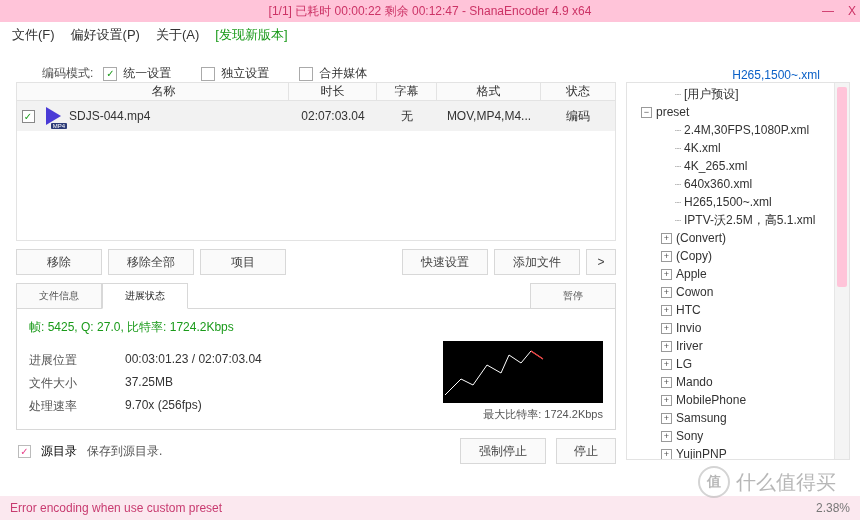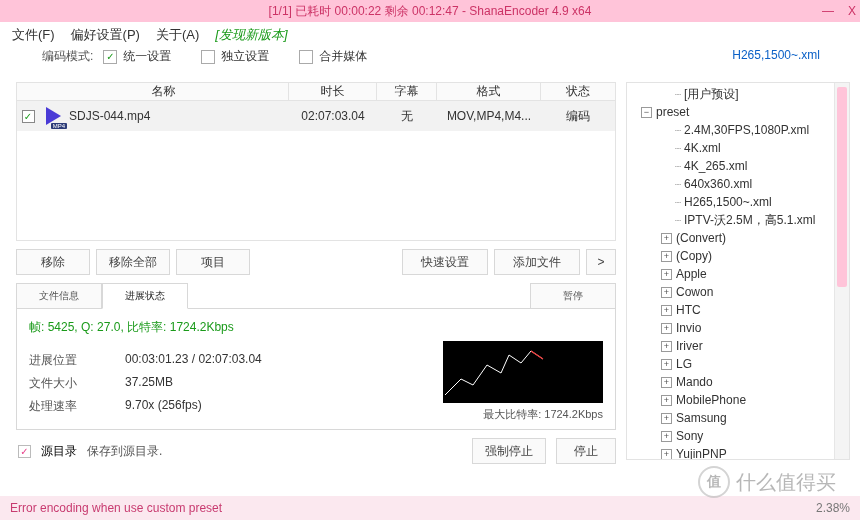--- a/index.html
+++ b/index.html
@@ -3,22 +3,22 @@
 <meta charset="utf-8">
 <style>
   * { box-sizing: border-box; margin: 0; padding: 0; font-family: "Microsoft YaHei", "Segoe UI", sans-serif; }
   body { width: 860px; height: 520px; overflow: hidden; background: #fff; position: relative; }
   .titlebar { height: 22px; background: #ffc4d9; display: flex; align-items: center; position: relative; font-size: 12px; }
   .titlebar .title { position: absolute; left: 0; right: 0; text-align: center; color: #cc3366; }
   .titlebar .controls { position: absolute; right: 4px; display: flex; gap: 14px; color: #cc3366; }
   .titlebar .controls span { cursor: pointer; }
   .menubar { height: 26px; display: flex; align-items: center; padding: 0 12px; gap: 16px; font-size: 13px; border-bottom: 1px solid #fff; }
   .menubar div { color: #333; }
-  .menubar .update { color: #1a9a1a; font-style: italic; }
-  .optrow { height: 34px; display: flex; align-items: flex-start; padding: 0 40px 0 42px; font-size: 12px; color: #333; position: relative; }
+  .menubar .update { color: #1a9a1a; }
+  .optrow { height: 34px; display: flex; align-items: flex-end; padding: 0 40px 0 42px; font-size: 12px; color: #333; position: relative; }
   .optrow .lbl { color: #555; margin-right: 10px; }
   .optrow .chk { width: 14px; height: 14px; border: 1px solid #aaa; display: inline-flex; align-items: center; justify-content: center; margin-right: 6px; font-size: 10px; color: #1a9a1a; }
   .optrow .opt { margin-right: 30px; display: flex; align-items: center; }
   .optrow .preset-link { margin-left: auto; color: #0b61c7; }
   .content { display: flex; height: 378px; padding: 0 10px 0 16px; }
   .left { width: 600px; display: flex; flex-direction: column; }
   .tablehead { display: flex; height: 24px; background: #fafafa; border: 1px solid #e3e3e3; font-size: 12px; color: #333; }
   .tablehead div { border-right: 1px solid #e3e3e3; display: flex; align-items: center; justify-content: center; }
   .th-chk { width: 22px; border-right: none !important; }
   .th-name { flex: 1 1 auto; }
@@ -34,21 +34,21 @@
   .row .c-dur { width: 88px; }
   .row .c-sub { width: 60px; }
   .row .c-fmt { width: 104px; }
   .row .c-stat { width: 74px; }
   .chkbox { width: 13px; height: 13px; border: 1px solid #888; background: #fff; display: flex; align-items: center; justify-content: center; font-size: 10px; color: #1a9a1a; }
   .playicon { width: 24px; height: 22px; position: relative; }
   .playicon .tri { width: 0; height: 0; border-left: 15px solid #4a3bd6; border-top: 9px solid transparent; border-bottom: 9px solid transparent; position: absolute; left: 5px; top: 2px; }
   .playicon .badge { position: absolute; bottom: -2px; right: -2px; background: #2b3a77; color: #fff; font-size: 6px; padding: 0 2px; border-radius: 1px; }
   .btnrow { display: flex; gap: 6px; margin-top: 8px; }
   .btn { border: 1px solid #d8d8d8; background: #fafafa; height: 26px; font-size: 12px; color: #444; display: flex; align-items: center; justify-content: center; cursor: pointer; }
-  .btn.w1 { width: 74px; }
+  .btn.w1 { width: 86px; }
   .btn.w2 { width: 86px; }
   .btn.wmore { width: 30px; }
   .spacer { flex: 1; }
   .tabrow { display: flex; margin-top: 8px; }
   .tab { border: 1px solid #d8d8d8; background: #fafafa; height: 26px; font-size: 10px; color: #555; display: flex; align-items: center; justify-content: center; width: 86px; cursor: pointer; }
   .tab.active { background: #fff; border-bottom-color: #fff; color: #222; position: relative; z-index: 2; }
   .tab.pause { margin-left: auto; width: 86px; }
   .progpanel { border: 1px solid #d8d8d8; margin-top: -1px; padding: 10px 12px 8px 12px; font-size: 12px; color: #333; position: relative; height: 124px; }
   .progpanel .stats { color: #1a9a1a; margin-bottom: 16px; }
   .progpanel .line { display: flex; margin-bottom: 6px; }

